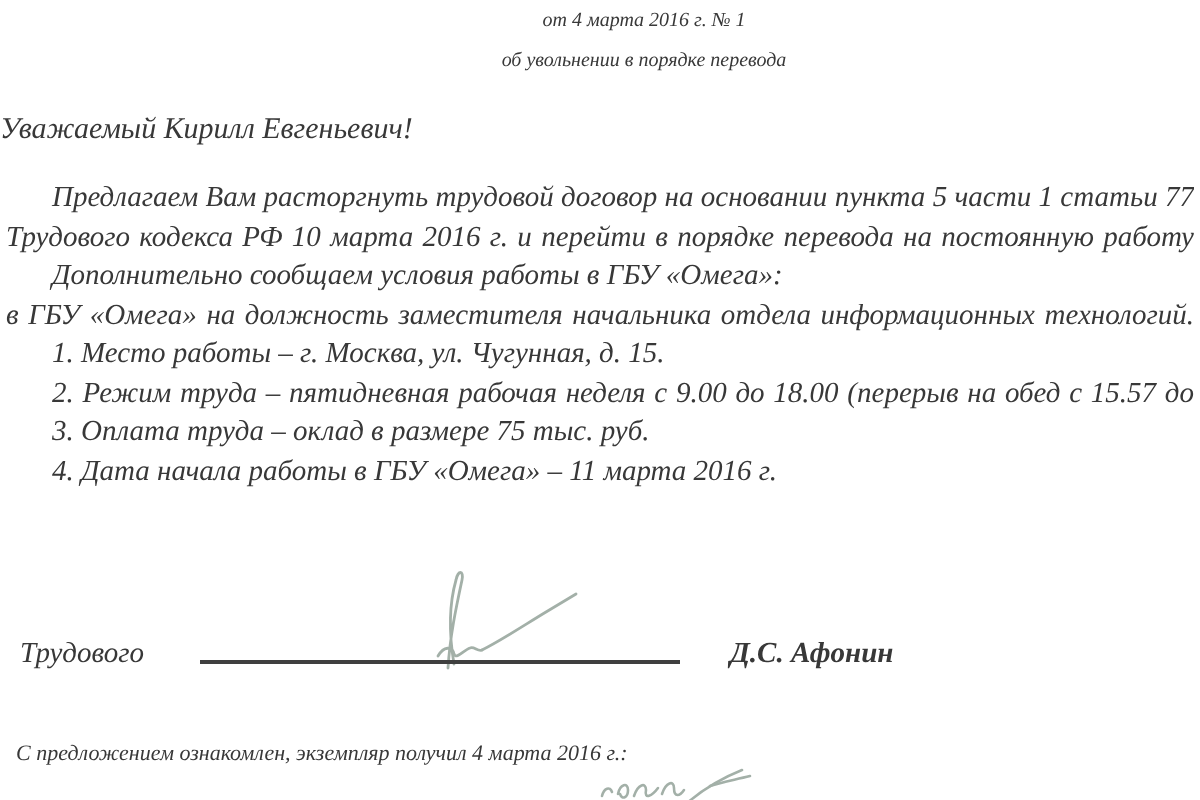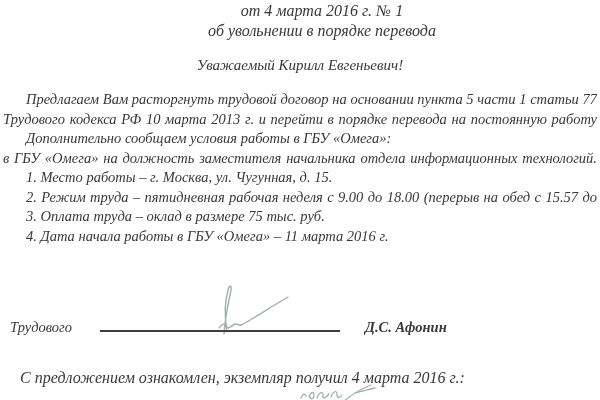--- a/index.html
+++ b/index.html
@@ -7,57 +7,57 @@
     width:600px;height:400px;overflow:hidden;
     background:#ffffff;
     font-family:"Liberation Serif","DejaVu Serif",serif;
     font-style:italic;
     color:#383838;
   }
   .doc{position:relative;width:600px;height:400px;background:#ffffff;}
 
   .header{
     position:absolute;top:1px;left:0;right:0;
-    text-align:center;font-size:16px;line-height:20px;margin-left:44px;
+    text-align:center;font-size:10px;line-height:20px;margin-left:44px;
   }
   .greeting{
     position:absolute;top:55px;left:0;right:0;
-    text-align:center;font-size:15px;line-height:20px;
+    text-align:left;font-size:15px;line-height:20px;
   }
   .body-text{
     position:absolute;top:90px;left:3px;width:594px;
     font-size:14.5px;line-height:19.5px;
   }
   .body-line{white-space:normal;overflow:hidden;}
   .body-line.justify{text-align:justify;text-align-last:justify;white-space:nowrap;}
   .body-line.indent{text-indent:23px;}
 
   .sig-row-label{position:absolute;left:10px;top:319px;font-size:14.5px;line-height:16px;}
   .sig-rule{position:absolute;left:100px;top:330px;width:240px;height:2px;background:#3f3f3f;}
   .sig-name{position:absolute;left:365px;top:319px;font-size:14.5px;line-height:16px;font-weight:bold;}
   .sig-ink{position:absolute;left:175px;top:282px;width:120px;height:56px;overflow:visible;}
 
-  .ack-line{position:absolute;left:20px;top:369px;font-size:16px;line-height:17px;}
+  .ack-line{position:absolute;left:8px;top:369px;font-size:11px;line-height:17px;}
   .ack-ink{position:absolute;left:295px;top:384px;width:100px;height:16px;overflow:hidden;}
 </style>
 </head>
 <body>
 
 <div class="doc">
 
   <div class="header">
     <div>от 4 марта 2016 г. № 1</div>
     <div>об увольнении в порядке перевода</div>
   </div>
 
   <div class="greeting">Уважаемый Кирилл Евгеньевич!</div>
 
   <div class="body-text">
     <div class="body-line indent justify">Предлагаем Вам расторгнуть трудовой договор на основании пункта 5 части 1 статьи 77</div>
-    <div class="body-line justify">Трудового кодекса РФ 10 марта 2013 г. и перейти в порядке перевода на постоянную работу</div>
+    <div class="body-line justify">Трудового кодекса РФ 10 марта 2016 г. и перейти в порядке перевода на постоянную работу</div>
     <div class="body-line indent">Дополнительно сообщаем условия работы в ГБУ «Омега»:</div>
     <div class="body-line justify">в ГБУ «Омега» на должность заместителя начальника отдела информационных технологий.</div>
     <div class="body-line indent">1. Место работы – г. Москва, ул. Чугунная, д. 15.</div>
     <div class="body-line indent justify">2. Режим труда – пятидневная рабочая неделя с 9.00 до 18.00 (перерыв на обед с 15.57 до</div>
     <div class="body-line indent">3. Оплата труда – оклад в размере 75 тыс. руб.</div>
     <div class="body-line indent">4. Дата начала работы в ГБУ «Омега» – 11 марта 2016 г.</div>
   </div>
 
   <div class="sig-row-label">Трудового</div>
 

